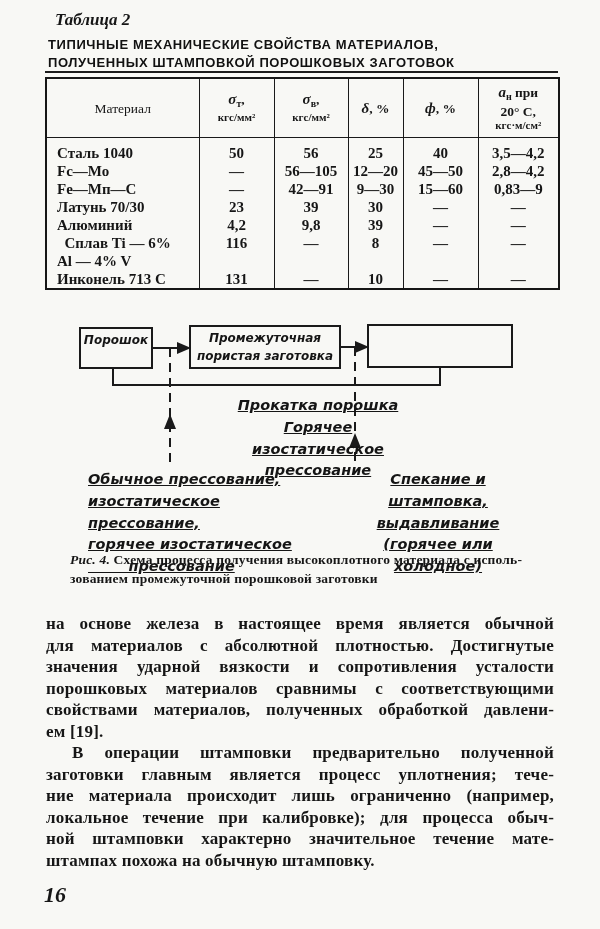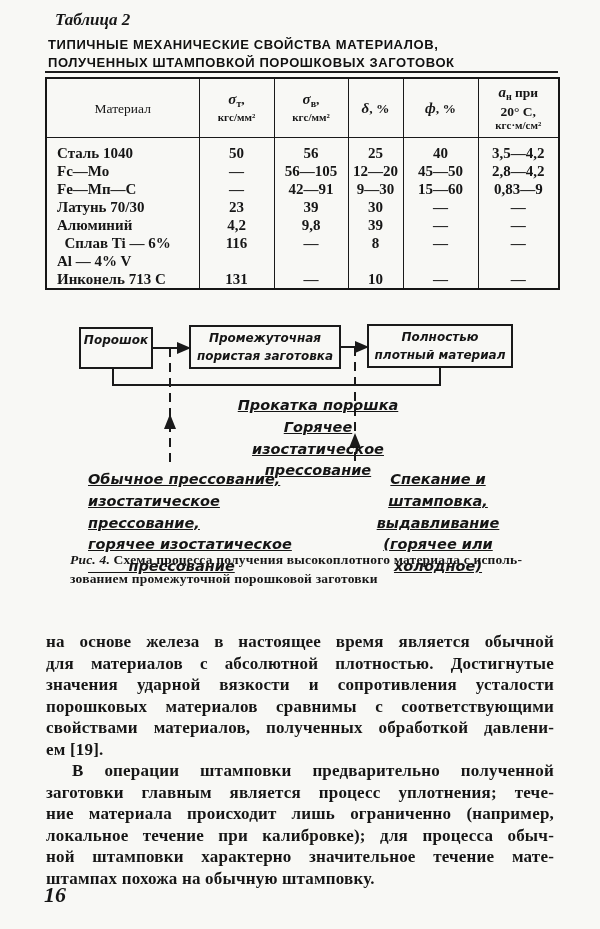--- a/index.html
+++ b/index.html
@@ -71,21 +71,21 @@
 
   .caption{
     left:70px;top:550px;width:478px;
     font-size:13.5px;line-height:19px;font-weight:bold;
     white-space:pre-line;letter-spacing:.2px;
   }
   .caption .ref{font-style:italic;}
 
   
   .bodytext{
-    left:46px;top:631px;width:508px;
+    left:46px;top:613px;width:508px;
     font-size:17px;line-height:21.5px;font-weight:bold;
     letter-spacing:.2px;
   }
   .bodytext .j{text-align:justify;text-align-last:justify;text-justify:inter-word;}
   .bodytext .l{text-align:left;}
   .bodytext .indent{padding-left:26px;}
 
   .pagenum{
     left:44px;top:882px;
     font-style:italic;font-weight:bold;font-size:22px;
@@ -208,22 +208,20 @@
     <g fill="#1a1a1a" stroke="none">
       <polygon points="177,27 191,33 177,39"></polygon>
       <polygon points="355,26 369,32 355,38"></polygon>
       <polygon points="164,114 170,99 176,114"></polygon>
       <polygon points="349,133 355,118 361,133"></polygon>
     </g>
   </svg>
   <div class="dlabel boxlab" style="left:80px;top:13px;width:72px;height:23px;">Порошок</div>
   <div class="dlabel boxlab" style="left:190px;top:11px;width:150px;height:42px;">Промежуточная
 пористая заготовка</div>
-  <div class="dlabel boxlab" style="left:368px;top:10px;width:144px;height:42px;">Полностью
-плотный материал</div>
   <div class="dlabel freelab" style="left:228px;top:80px;width:180px;">Прокатка порошка
 Горячее изостатическое
 прессование</div>
   <div class="dlabel freelab leftlab" style="left:88px;top:154px;width:210px;">Обычное прессование,
 изостатическое прессование,
 горячее изостатическое
 &nbsp;&nbsp;&nbsp;&nbsp;&nbsp;&nbsp;&nbsp;&nbsp;прессование</div>
   <div class="dlabel freelab" style="left:340px;top:154px;width:196px;">Спекание и штамповка,
 выдавливание
 (горячее или холодное)</div>

